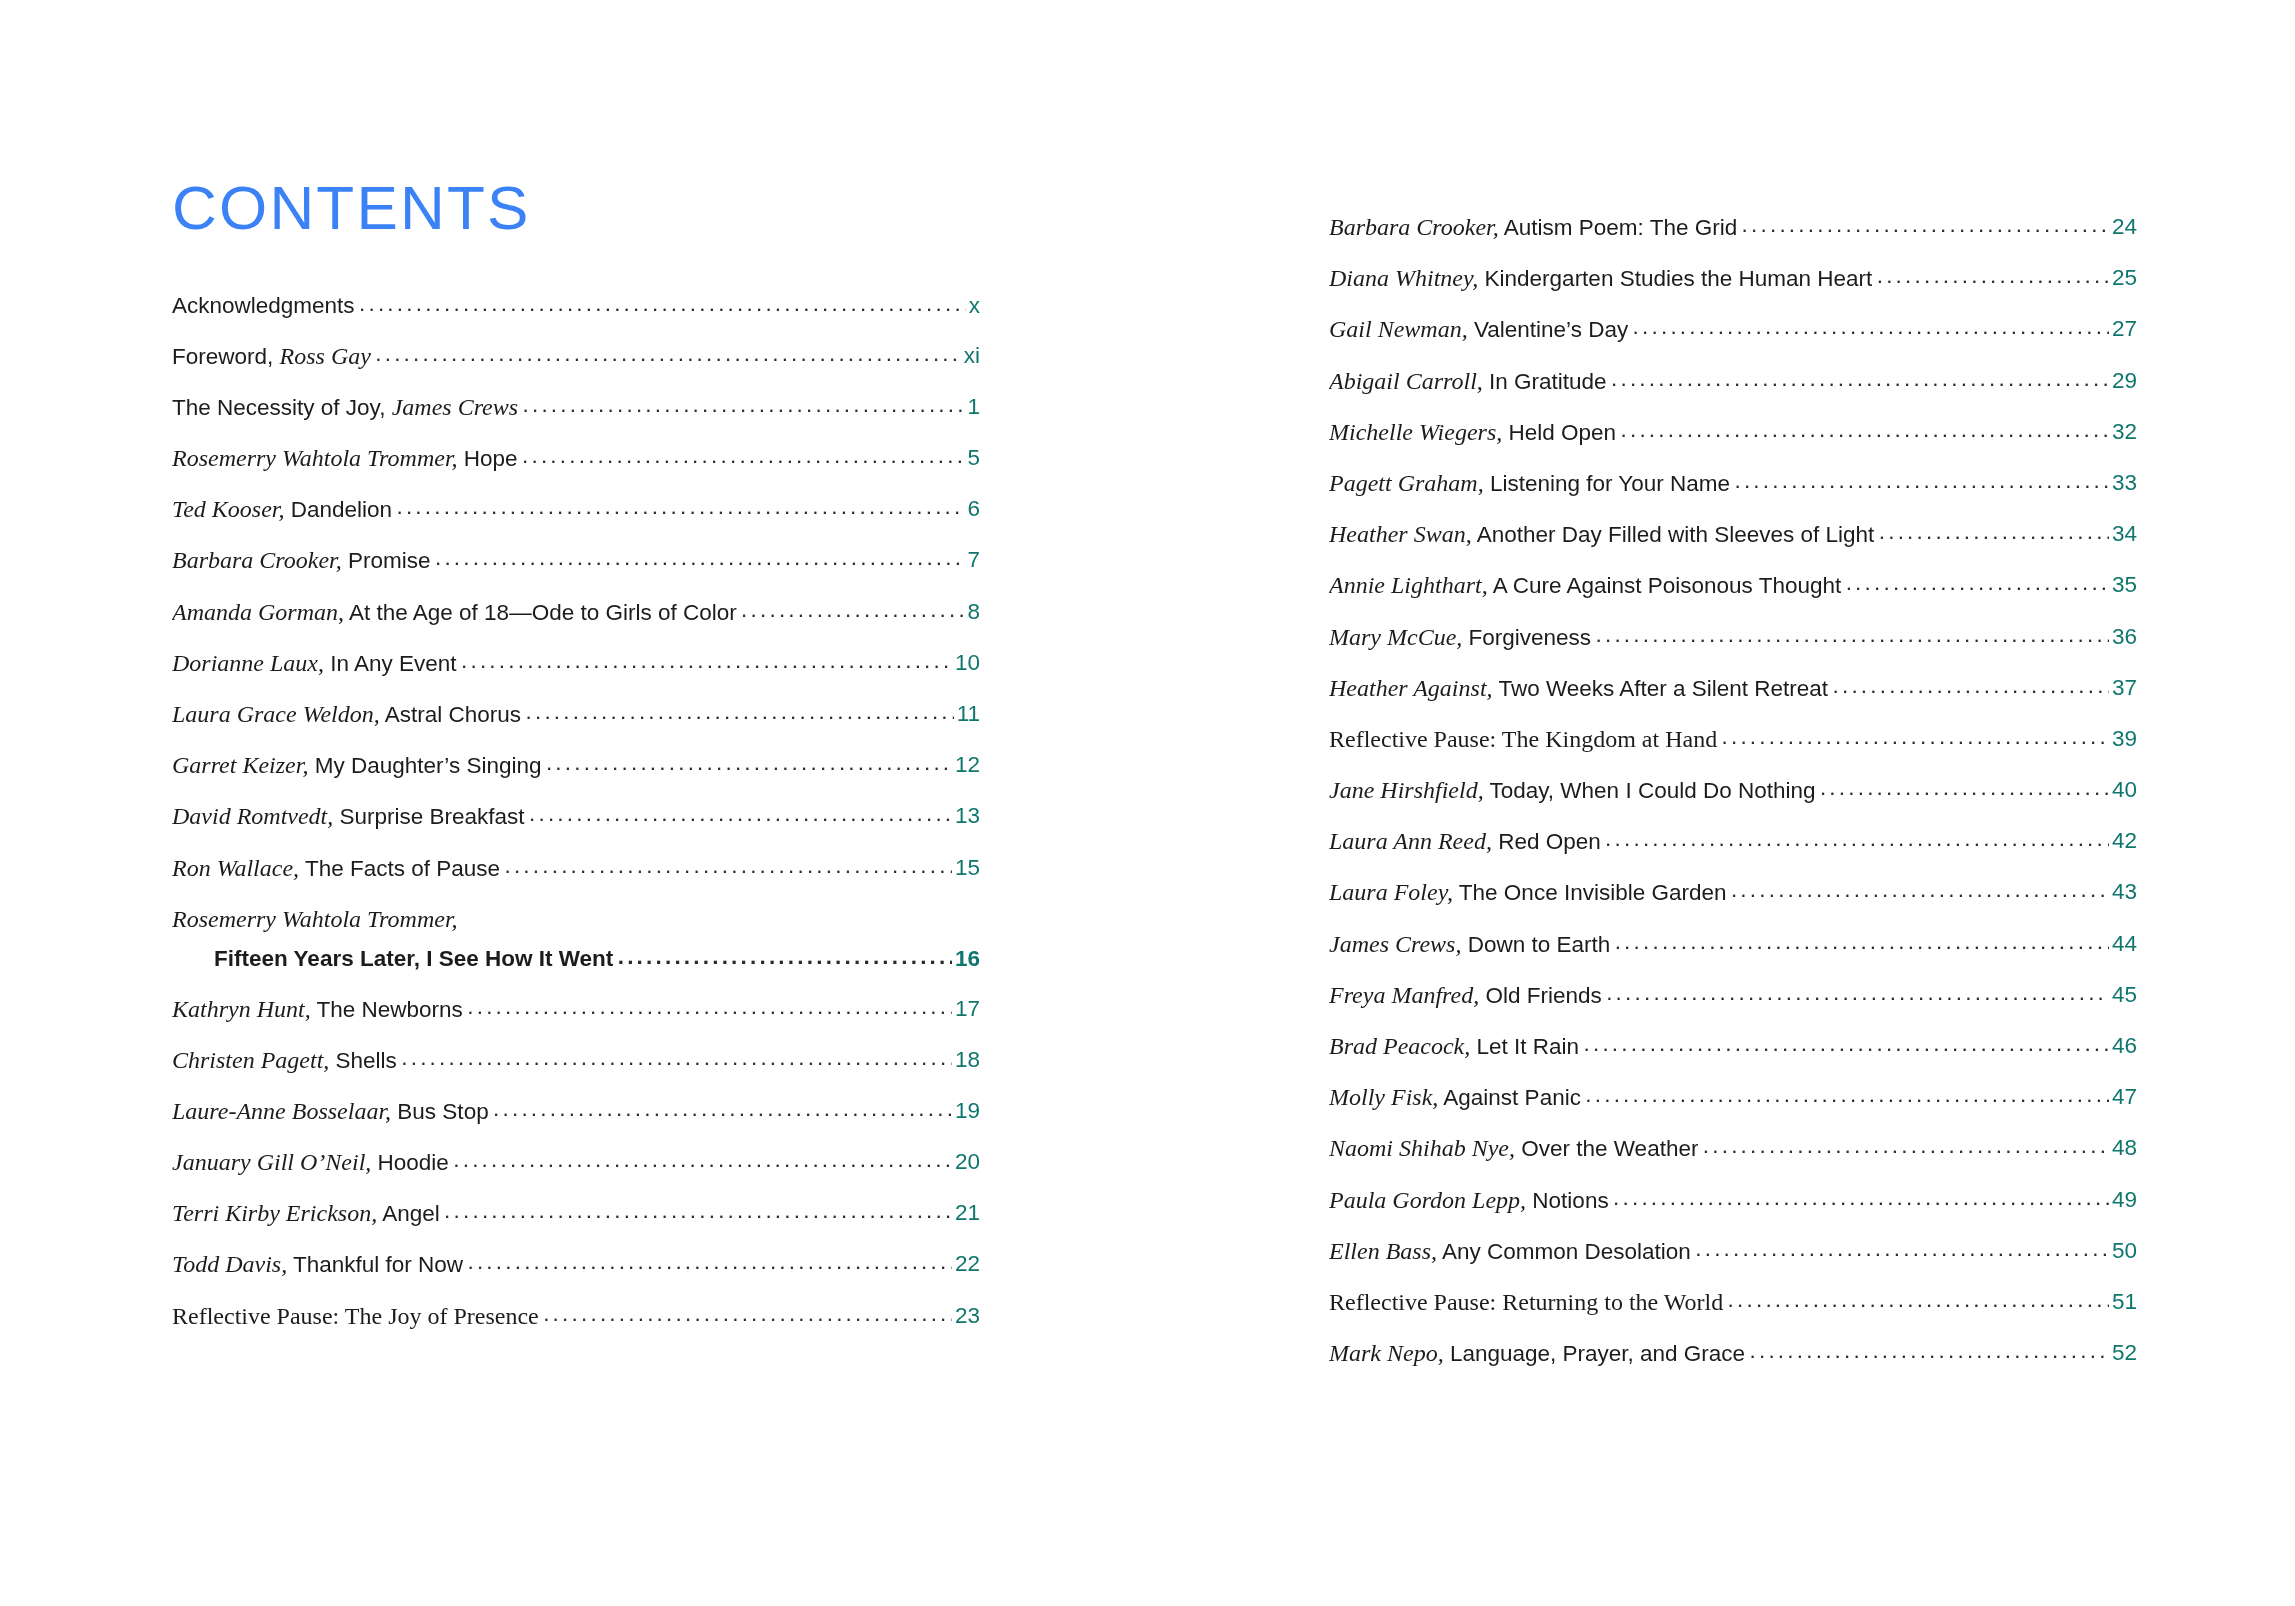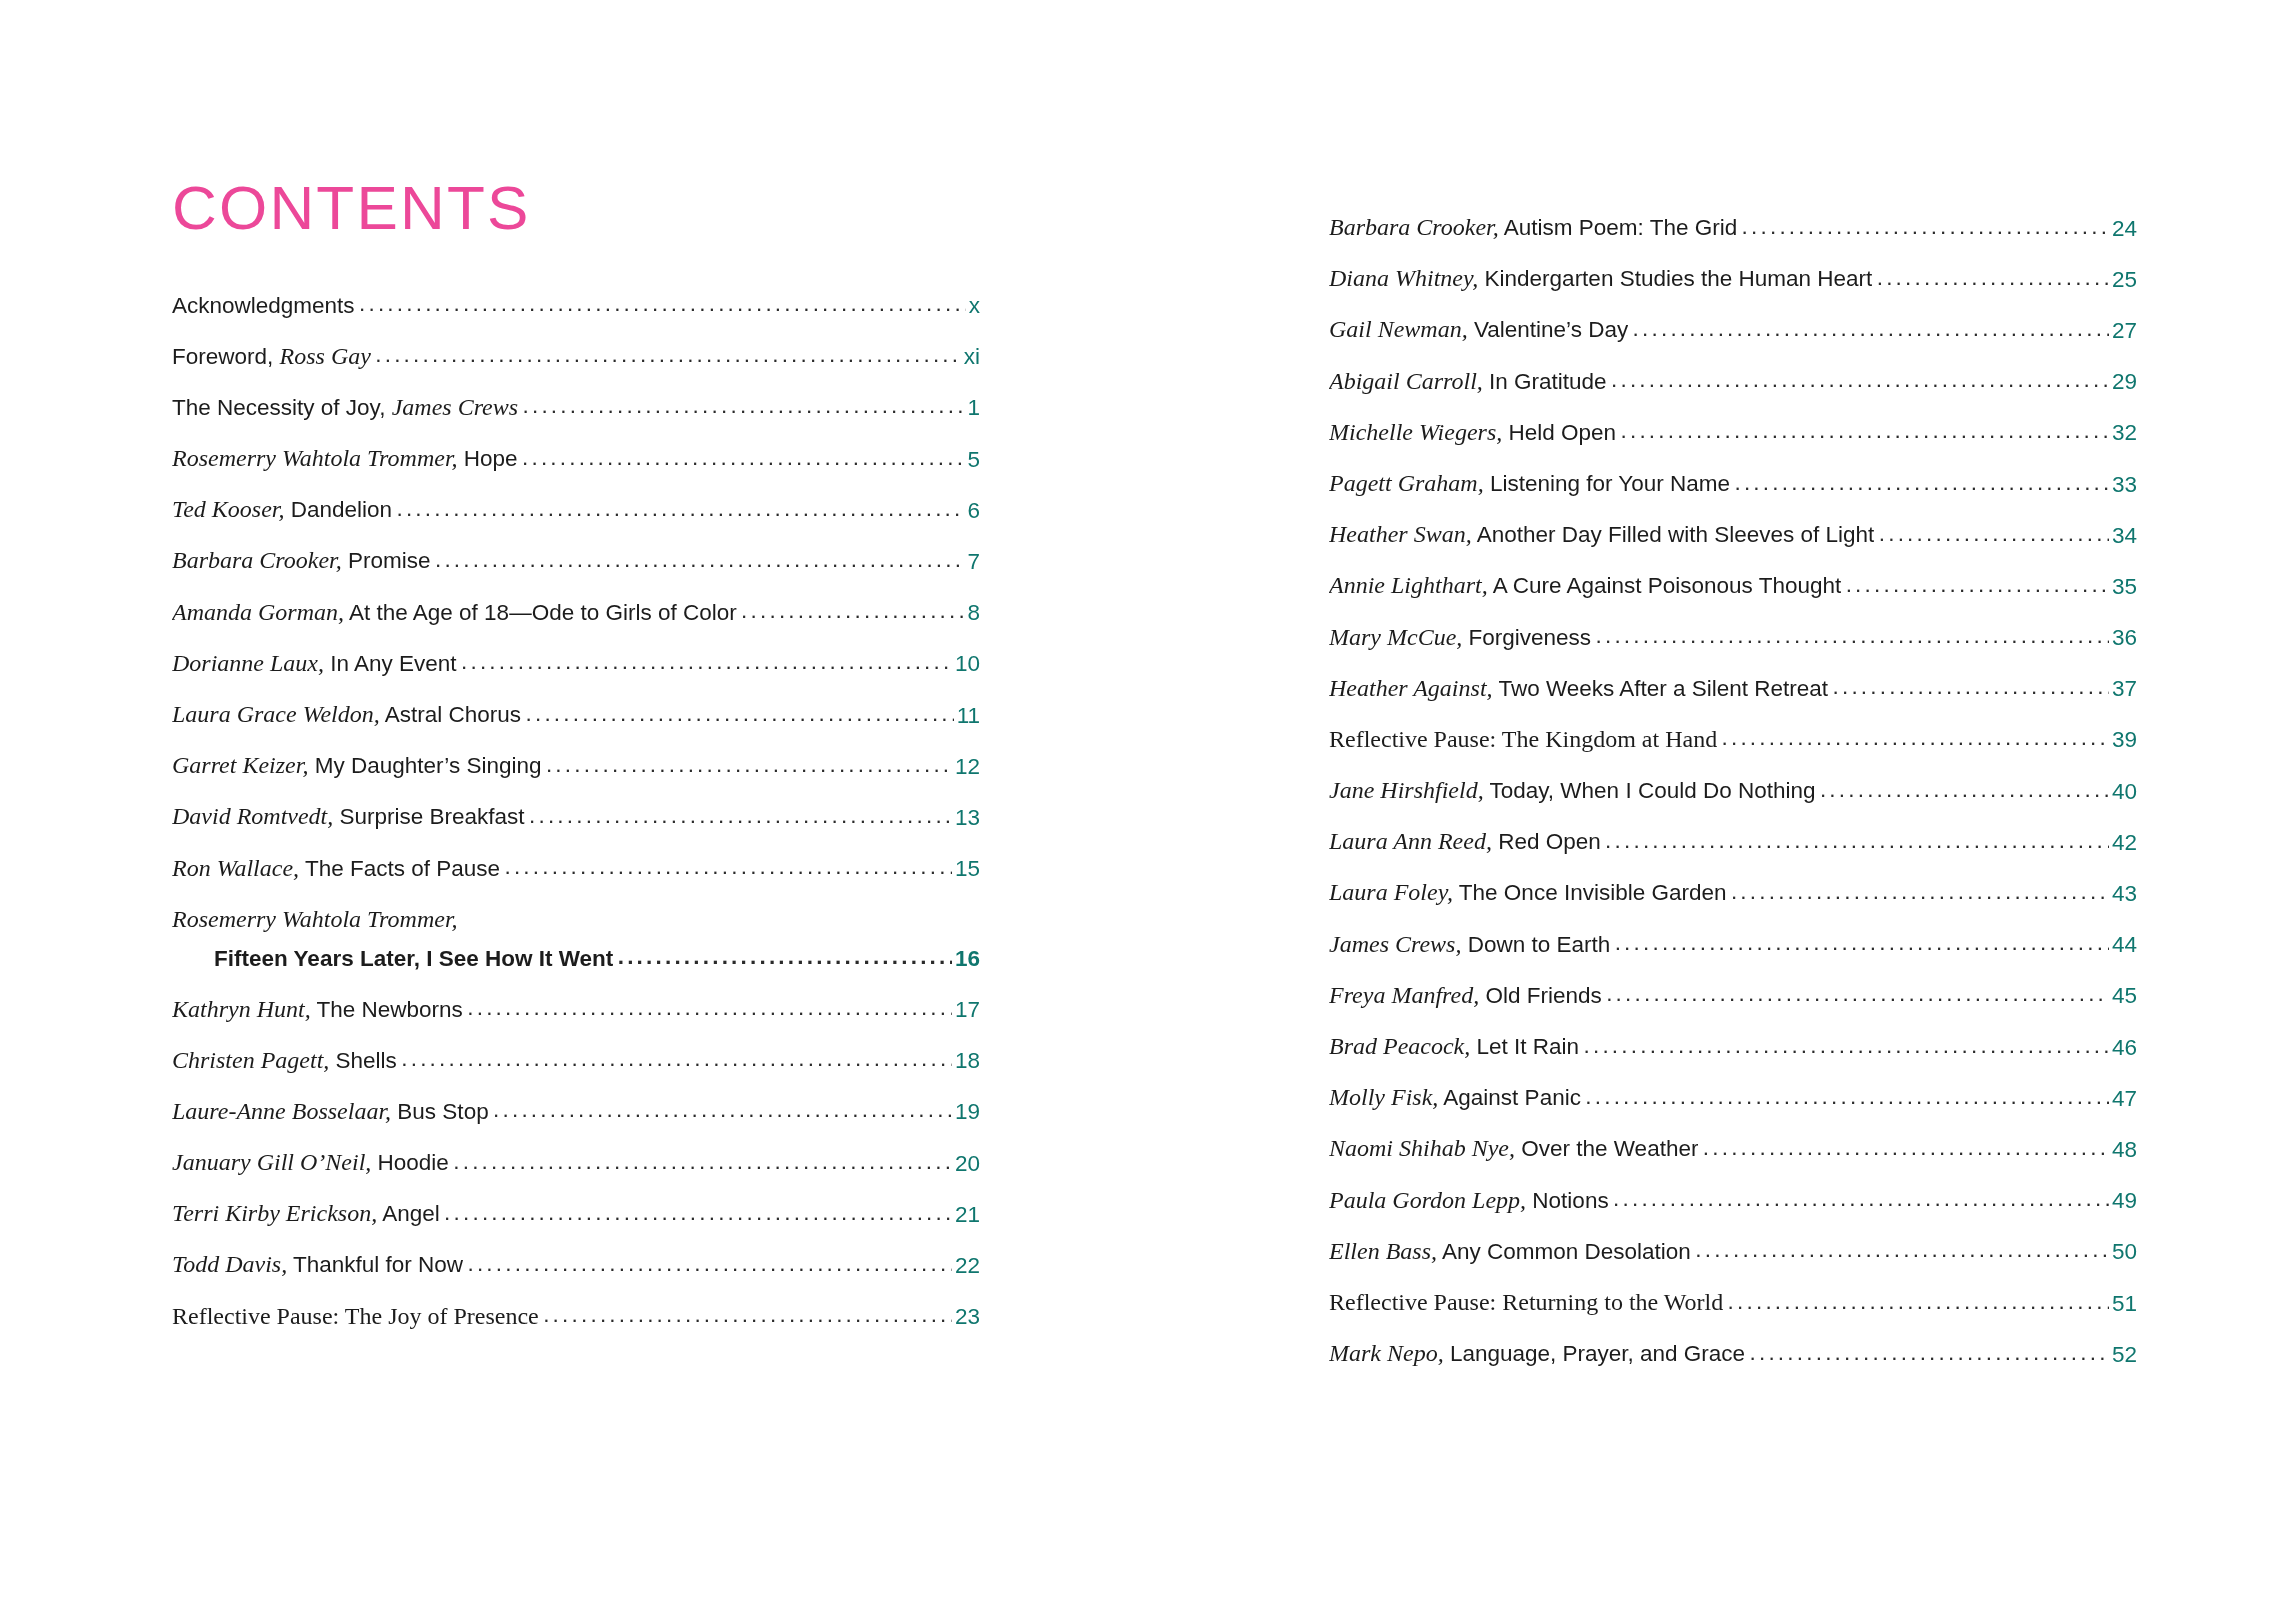--- a/index.html
+++ b/index.html
@@ -28,32 +28,32 @@
   }
   .col-right {
     margin-left: 349px;
     padding-top: 38px;
   }
   .contents-title {
     font-family: "Liberation Sans", sans-serif;
     font-weight: 300;
     font-size: 62px;
     letter-spacing: 2.2px;
-    color: #ec4899;
+    color: #3b82f6;
     margin: 0 0 55px 0;
     line-height: 1;
   }
   .toc-list {
     list-style: none;
     margin: 0;
     padding: 0;
   }
   .toc-item {
     display: flex;
-    align-items: flex-end;
+    align-items: flex-start;
     font-size: 22.5px;
     line-height: 1.05;
     margin-bottom: 26px;
     color: #1c1c1c;
     white-space: nowrap;
   }
   .entry-text {
     flex: 0 0 auto;
     max-width: 759px;
     overflow: hidden;

